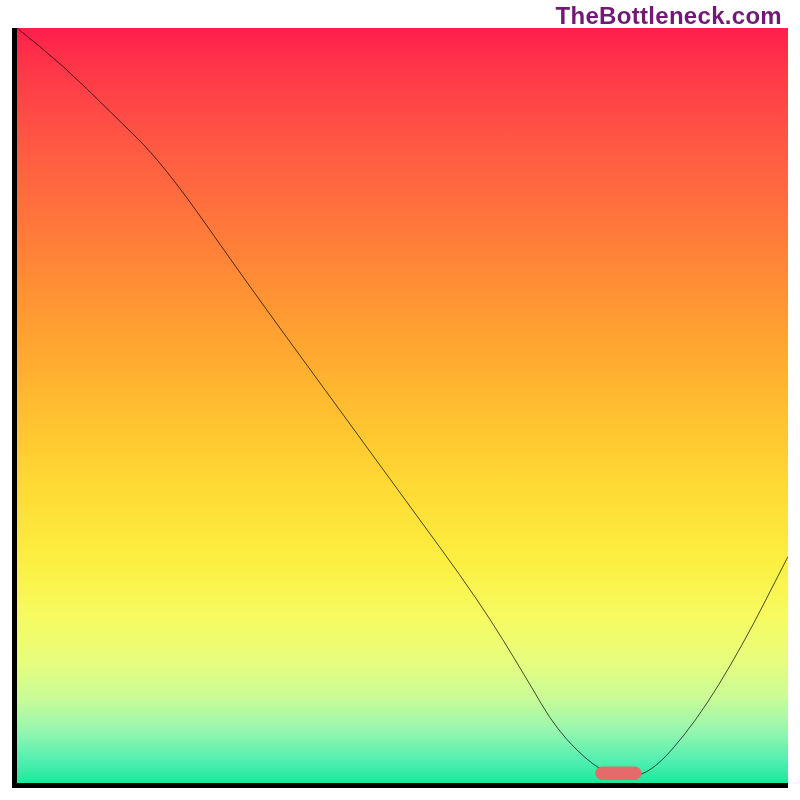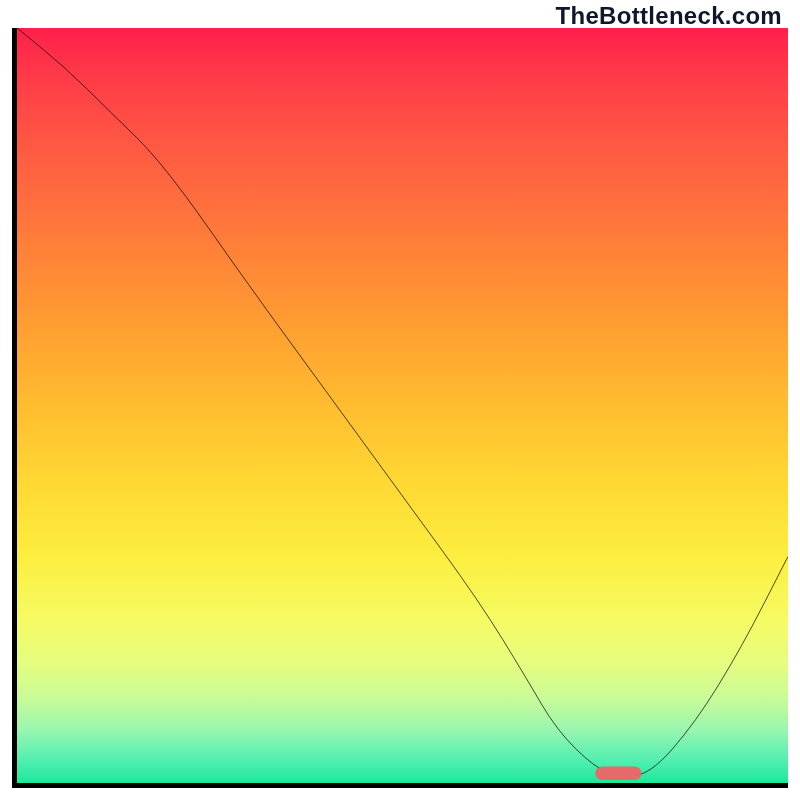--- a/index.html
+++ b/index.html
@@ -15,21 +15,21 @@
     position: relative;
     width: 800px;
     height: 800px;
   }
   .watermark {
     position: absolute;
     top: 2px;
     right: 18px;
     font-size: 24px;
     font-weight: bold;
-    color: #0f172a;
+    color: #701a75;
     letter-spacing: 0.3px;
   }
   .plot-frame {
     position: absolute;
     left: 12px;
     top: 28px;
     width: 776px;
     height: 760px;
     border-left: 5px solid #000;
     border-bottom: 5px solid #000;

